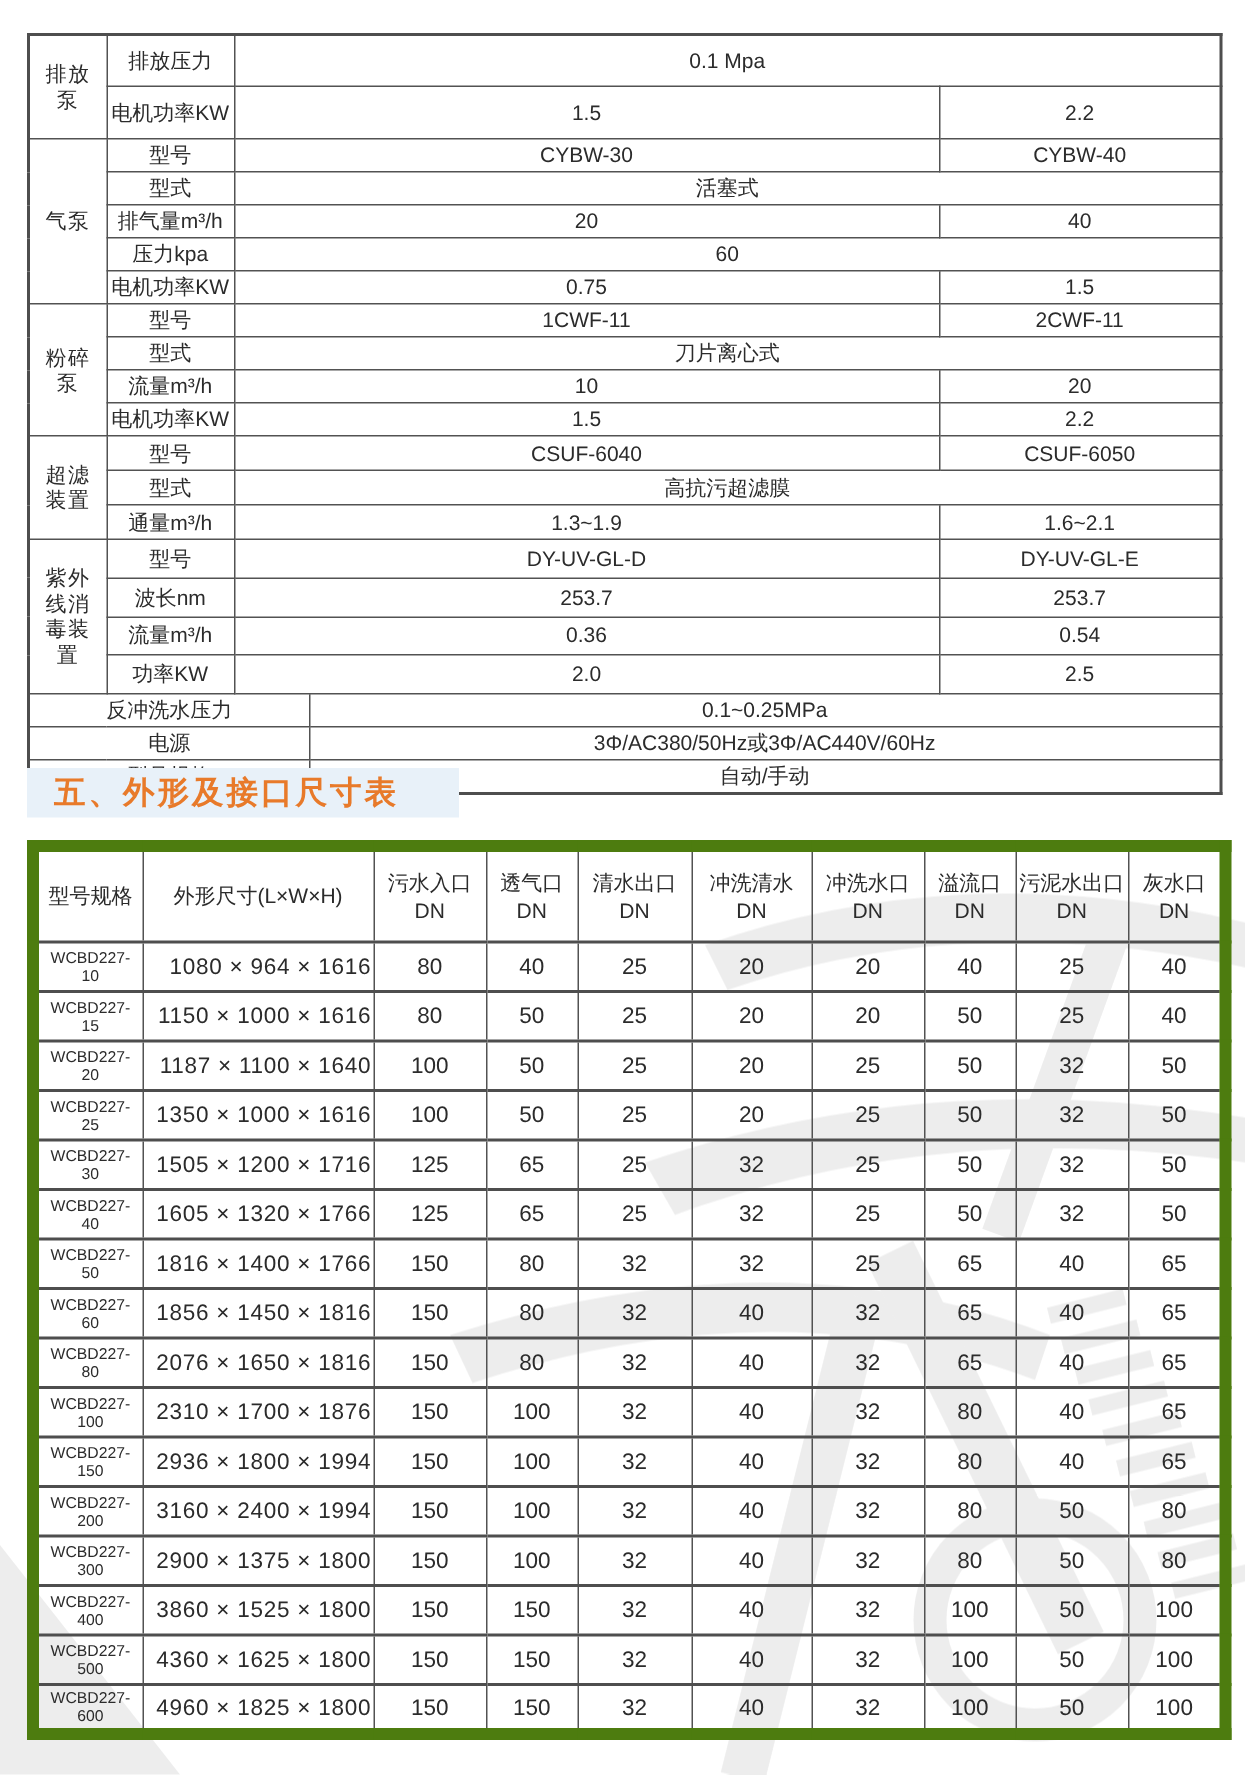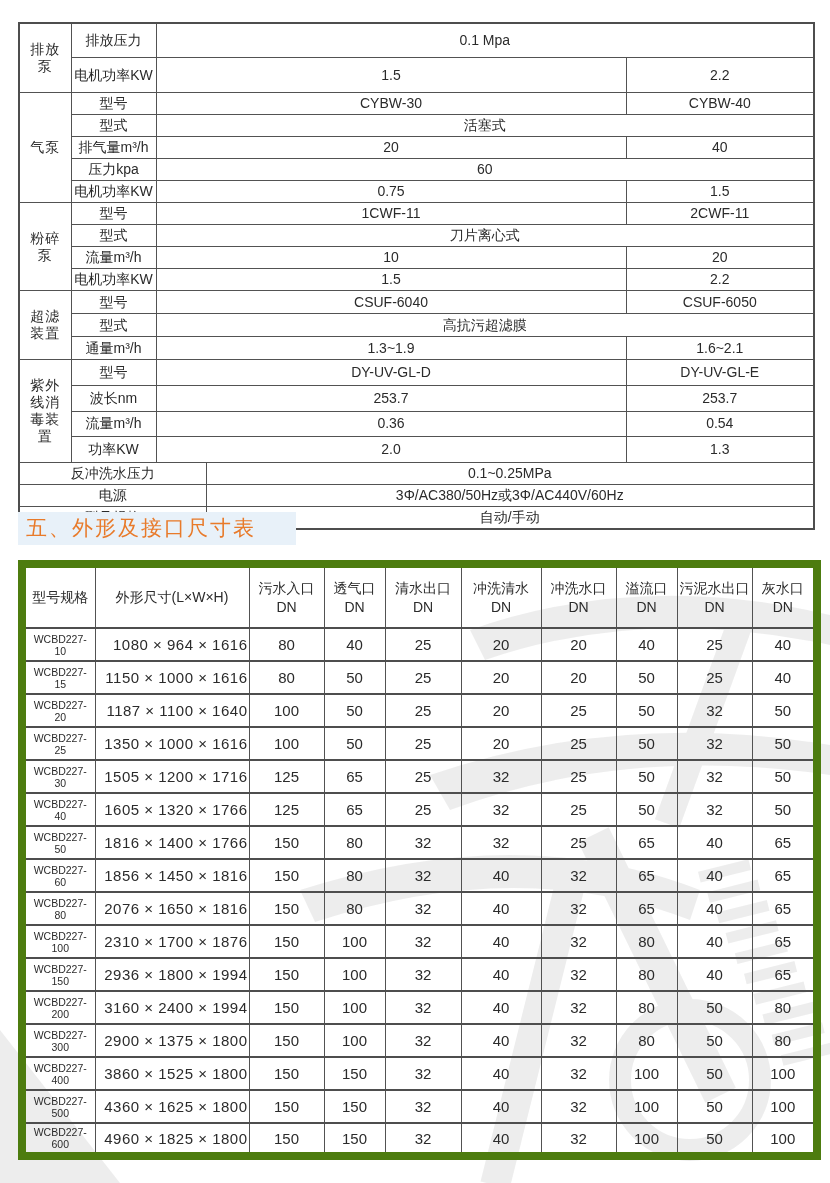--- a/index.html
+++ b/index.html
@@ -12,21 +12,21 @@
   table { border-collapse:collapse; table-layout:fixed; position:absolute; left:18px; z-index:1; background:transparent; }
 
   
   .t1 { top:22px; width:795px; border:2px solid #4e4e4e; }
   .t1 td { border:1px solid #525252; text-align:center; vertical-align:middle; font-size:14px; height:22px; line-height:17px; padding:1px 2px; background:transparent; }
   .t1 td.gcell { padding:17px 9px; font-size:14px; letter-spacing:1px; }
   .t1 td.lcell { font-size:14px; }
 
   
   .sec-title { position:absolute; left:18px; top:512px; z-index:1; }
-  .sec-title span { display:inline-block; background:#e8f1f9; color:#e87a2a; font-size:21px; font-weight:normal; letter-spacing:2px; padding:2px 40px 3px 8px; }
+  .sec-title span { display:inline-block; background:#e8f1f9; color:#e87a2a; font-size:21px; font-weight:bold; letter-spacing:2px; padding:2px 40px 3px 18px; }
 
   
   .t2 { top:560px; width:795px; border:8px solid #4d7c0f; }
   .t2 th { border:1px solid #525252; border-bottom:2px solid #4e4e4e; font-size:14px; font-weight:normal; height:64px; text-align:center; vertical-align:middle; line-height:19px; padding:0 1px; background:transparent; }
   .t2 td { border:1px solid #525252; border-top:2px solid #4e4e4e; border-bottom:2px solid #4e4e4e; text-align:center; vertical-align:middle; font-size:15px; height:33px; padding:0 1px; background:transparent; }
   .t2 td.model { font-size:10.5px; line-height:12px; letter-spacing:0; }
   .t2 td.size { font-size:15px; letter-spacing:0.5px;text-align:right; }
 </style>
 </head>
 <body>
@@ -148,21 +148,21 @@
           <td colspan="1">253.7</td>
         </tr>
         <tr>
           <td class="lcell">流量m³/h</td>
           <td colspan="2">0.36</td>
           <td colspan="1">0.54</td>
         </tr>
         <tr>
           <td class="lcell">功率KW</td>
           <td colspan="2">2.0</td>
-          <td colspan="1">1.3</td>
+          <td colspan="1">2.5</td>
         </tr>
         <tr>
           <td colspan="3">反冲洗水压力</td>
           <td colspan="2">0.1~0.25MPa</td>
         </tr>
         <tr>
           <td colspan="3">电源</td>
           <td colspan="2">3Φ/AC380/50Hz或3Φ/AC440V/60Hz</td>
         </tr>
         <tr>

